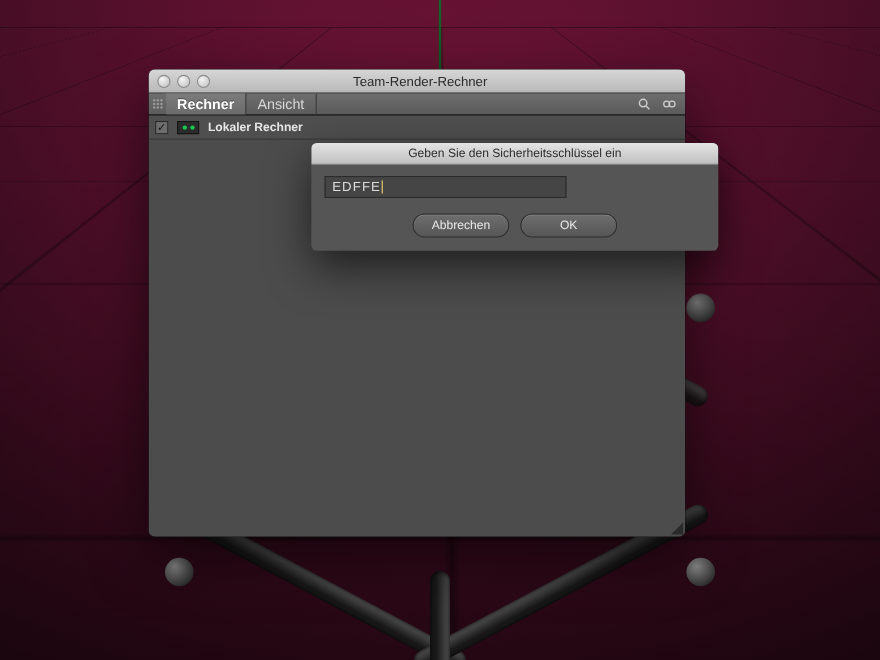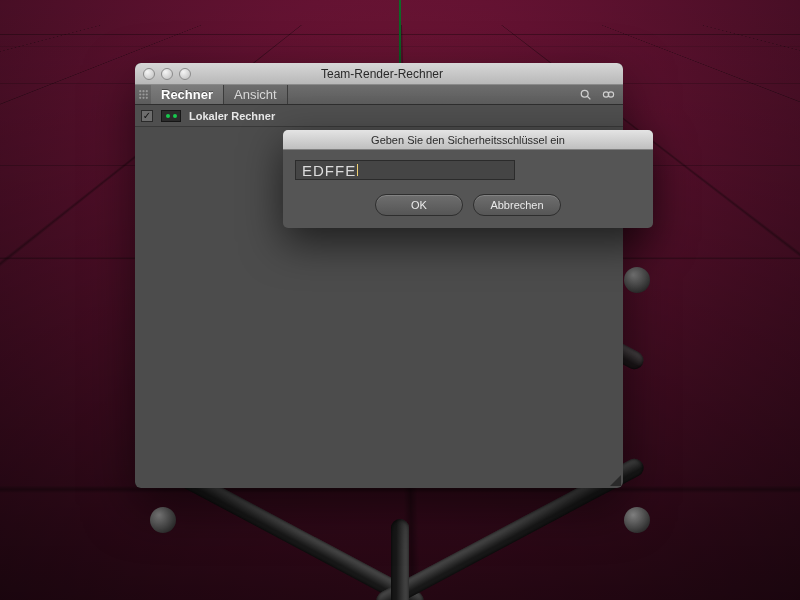--- a/index.html
+++ b/index.html
@@ -135,21 +135,21 @@
   .mtitle {
     height:20px; background:linear-gradient(#e4e4e4,#bfbfbf);
     border-bottom:1px solid #7f7f7f;
     font-size:11px; color:#2b2b2b;
     display:flex; align-items:center; justify-content:center;
   }
   .mbody { padding:10px 12px 12px; }
   .field {
     width:220px; height:20px; border:1px solid #2b2b2b; background:#454545;
     padding:0 6px; display:flex; align-items:center;
-    color:#dcdcdc; font-size:15px; letter-spacing:1px;
+    color:#dcdcdc; font-size:12px; letter-spacing:1px;
     position:relative;
   }
   .caret {
     width:1px; height:12px; background:#f0d070; margin-left:1px;
     animation: blink 1s steps(1) infinite;
   }
   @keyframes blink { 50% { opacity:0; } }
   .btns { display:flex; justify-content:center; gap:10px; margin-top:14px; }
   .btn {
     min-width:88px; height:22px; padding:0 14px;
@@ -249,20 +249,20 @@
 
 <div class="modal">
   <div class="mtitle">Geben Sie den Sicherheitsschlüssel ein</div>
   <div class="mbody">
     <div class="field">
       <span>EDFFE</span>
         <span class="caret"></span>
     </div>
     <div class="btns">
       <div class="btn">
+          <span>Abbrechen</span>
+        </div>
+      <div class="btn">
           <span>OK</span>
         </div>
-      <div class="btn">
-          <span>Abbrechen</span>
-        </div>
     </div>
   </div>
 </div>
 
 </body></html>

